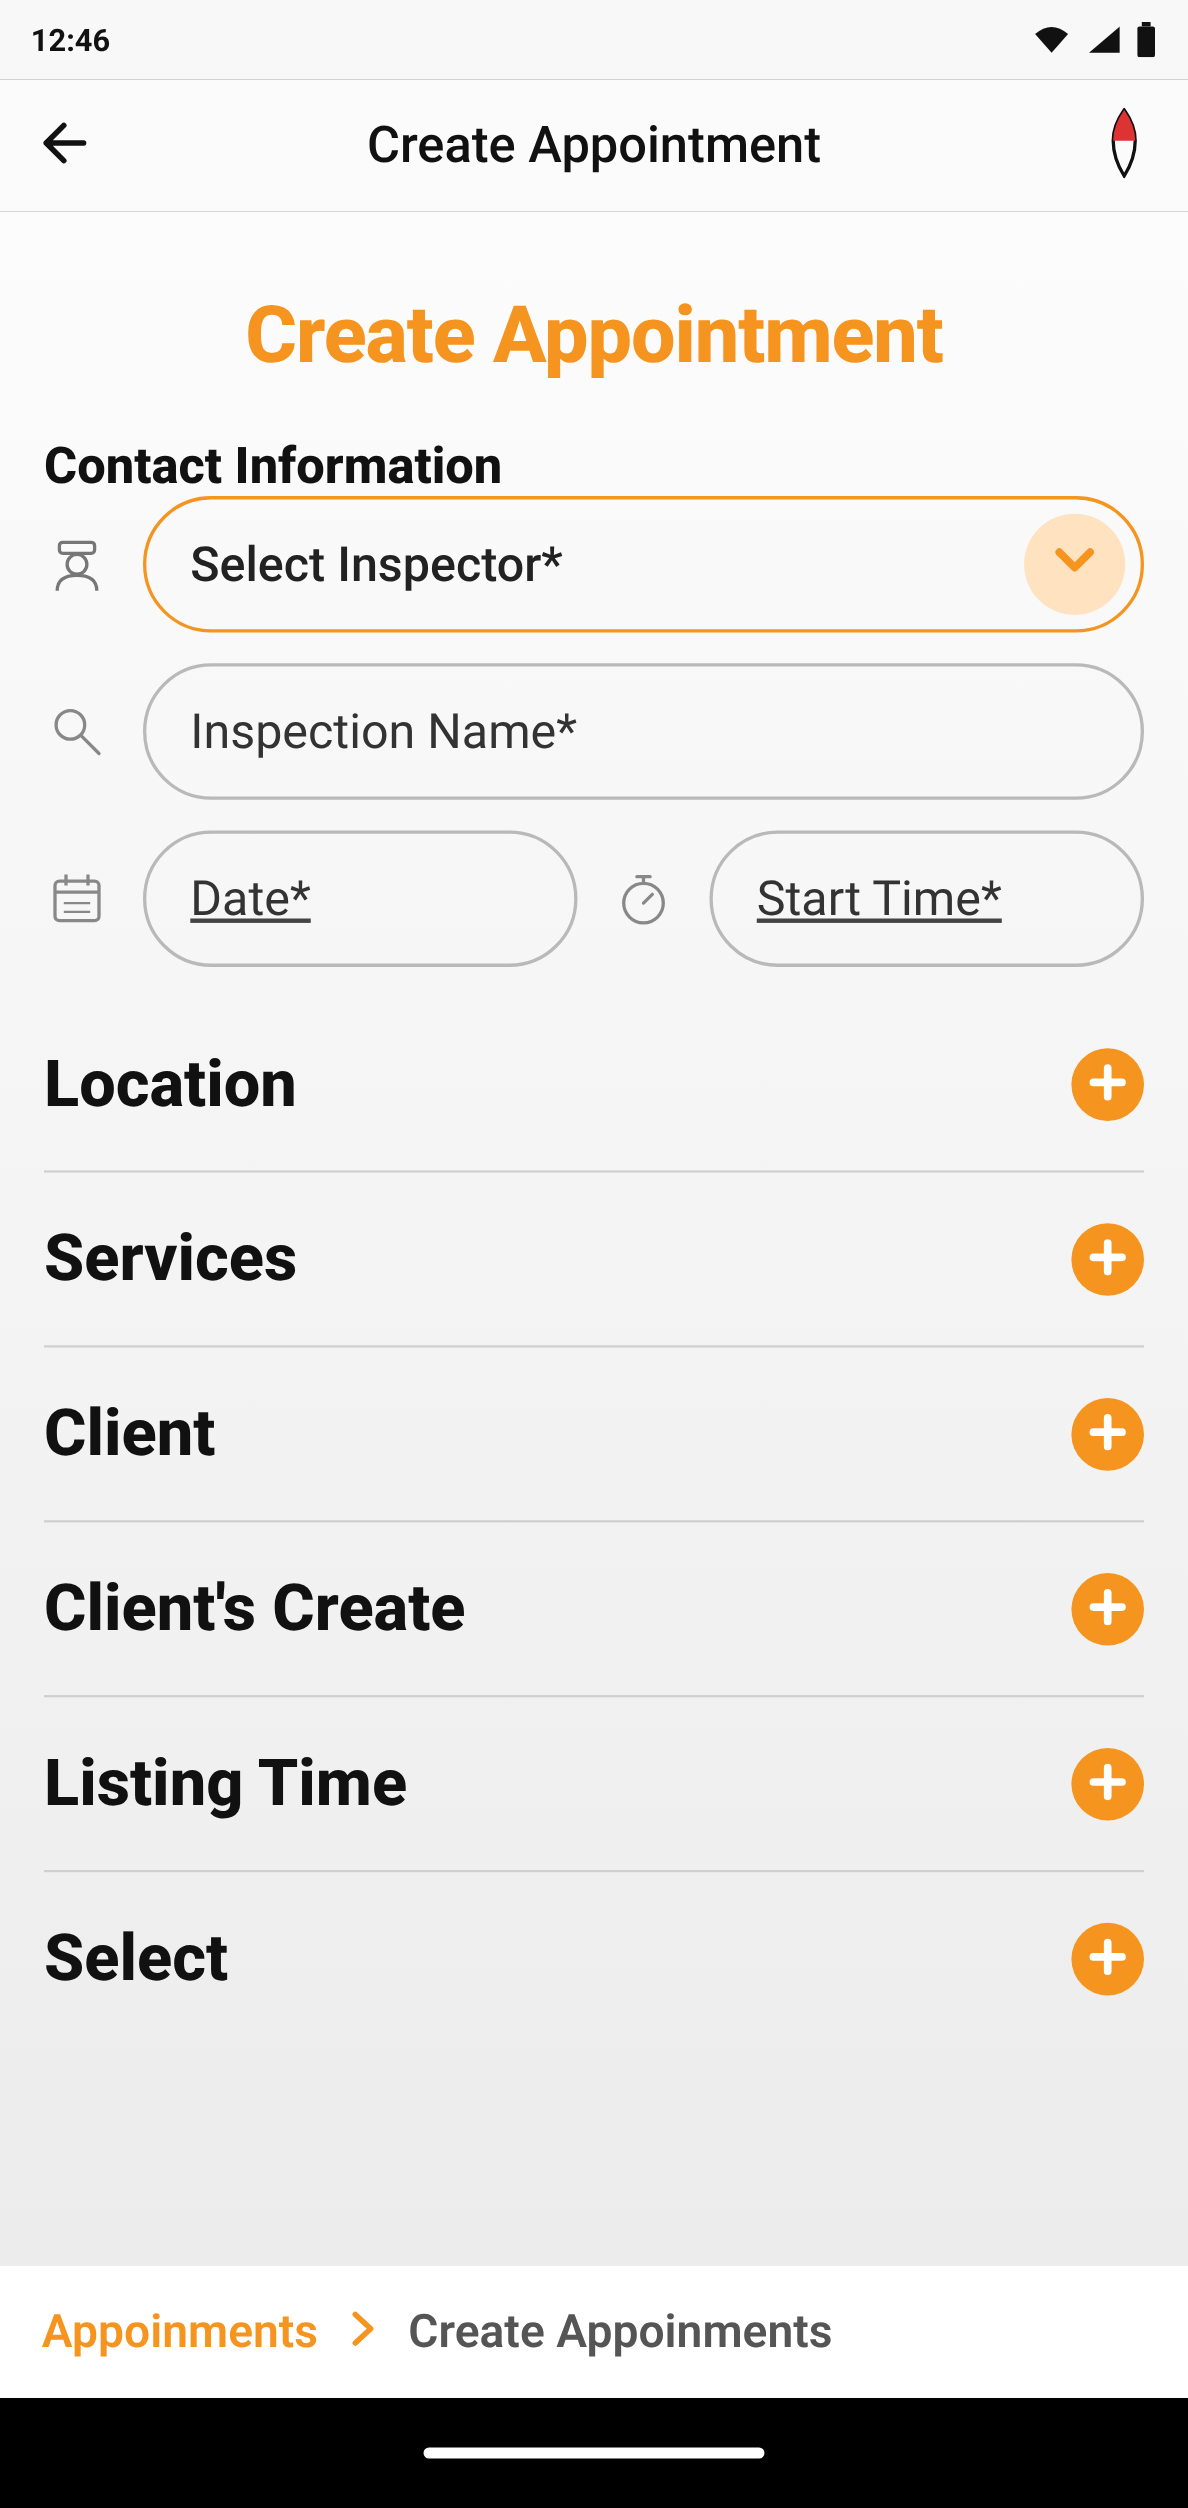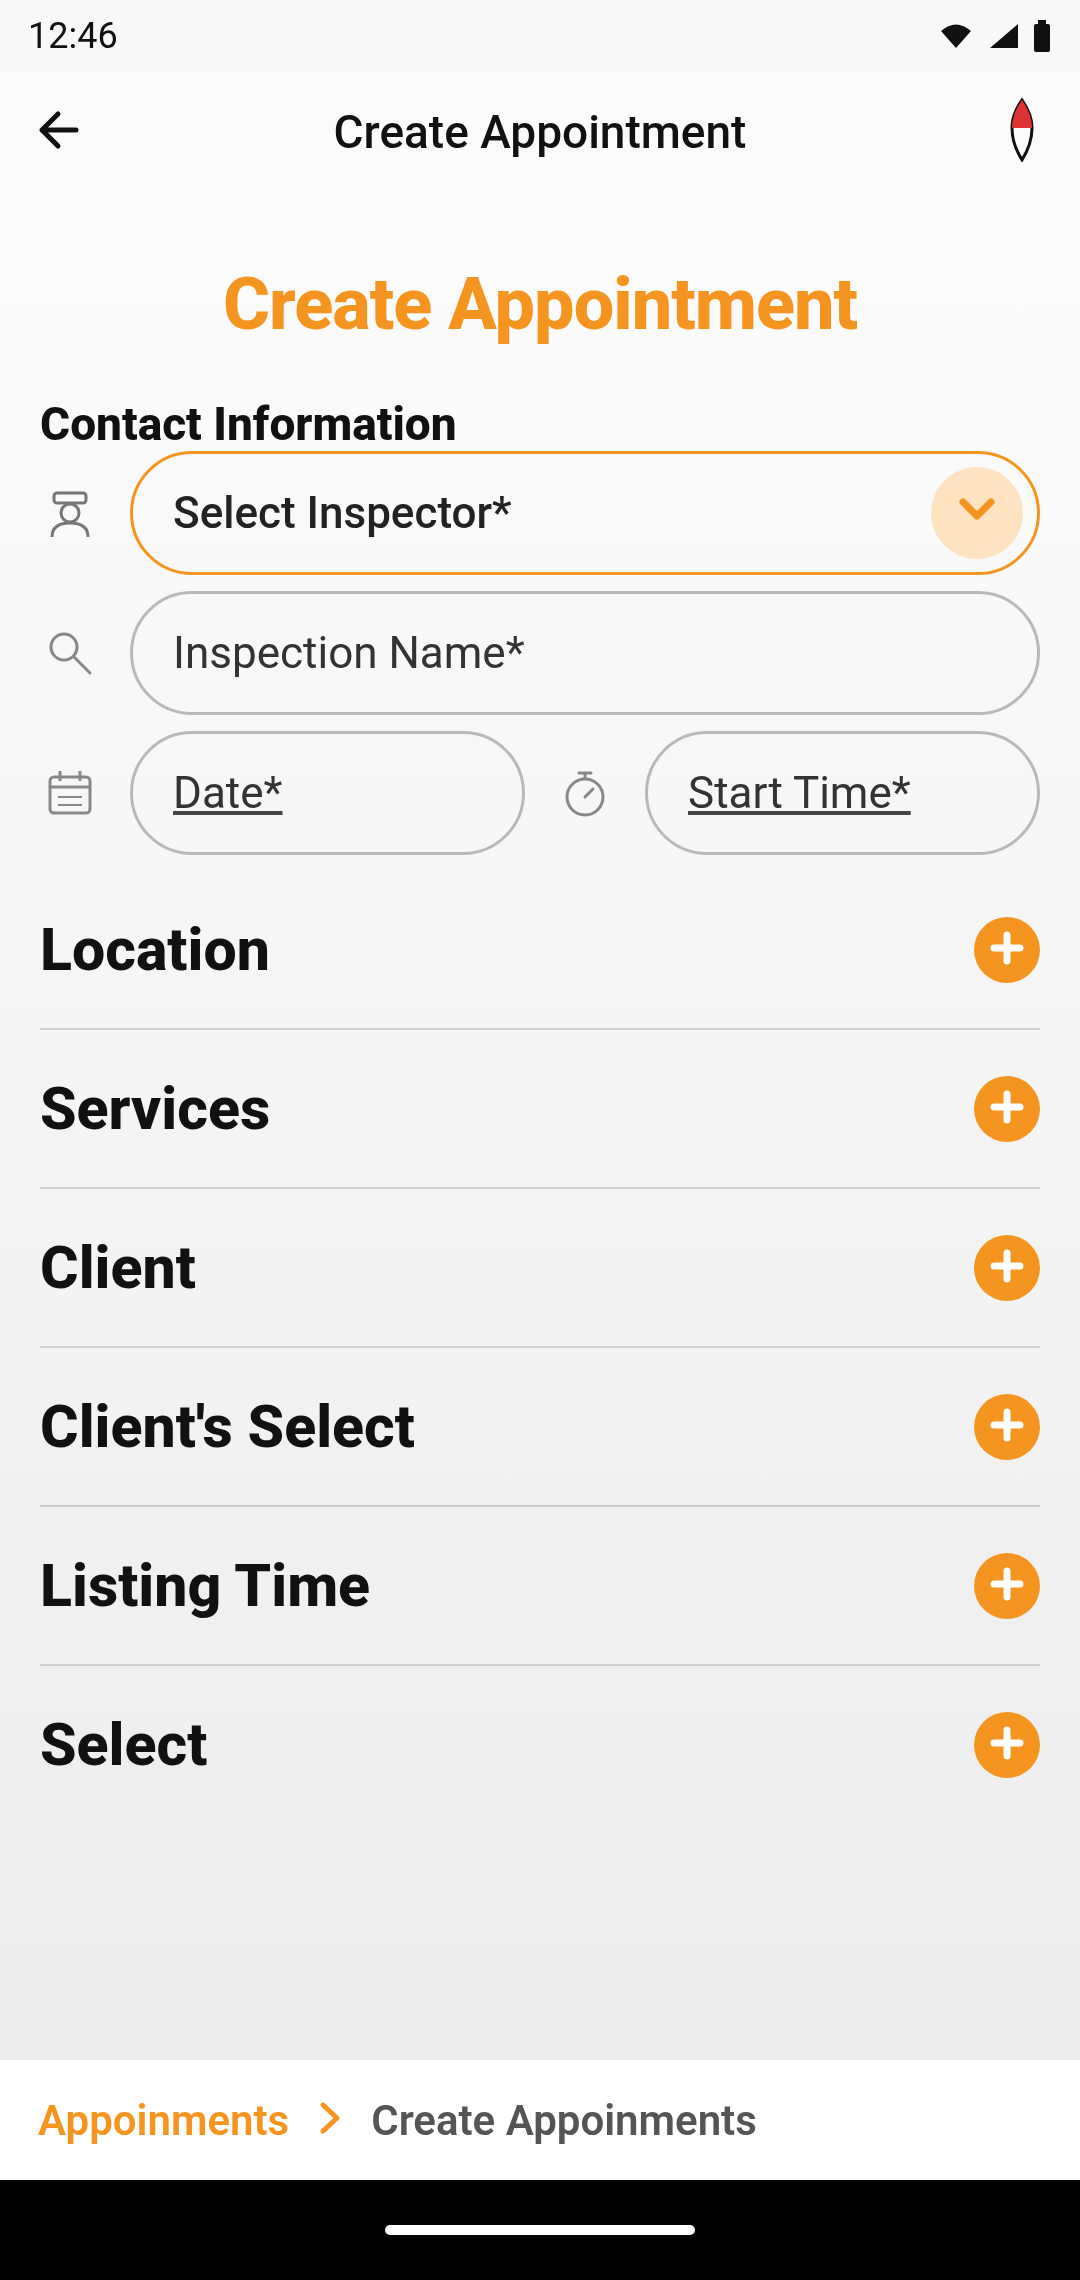--- a/index.html
+++ b/index.html
@@ -25,22 +25,22 @@
   
   .status-bar {
     height: 72px;
     background: #f8f8f8;
     display: flex;
     align-items: center;
     justify-content: space-between;
     padding: 0 28px;
   }
   .status-time {
-    font-size: 36px;
-    font-weight: 400;
+    font-size: 28px;
+    font-weight: 700;
     color: #111;
   }
   .status-icons {
     display: flex;
     align-items: center;
     gap: 14px;
   }
   .status-icons svg { display: block; }
 
   
@@ -96,21 +96,21 @@
     font-size: 46px;
     font-weight: 800;
     color: #111;
   }
 
   
   .form-row {
     display: flex;
     align-items: center;
     gap: 30px;
-    margin-bottom: 16px;
+    margin-bottom: 28px;
   }
   .form-row .row-icon {
     width: 60px;
     display: flex;
     align-items: center;
     justify-content: center;
     flex-shrink: 0;
   }
 
   .field {
@@ -342,21 +342,21 @@
       <div class="add-circle">
         <span>
           <svg width="38" height="38" viewBox="0 0 38 38">
               <path d="M19 6 V32 M6 19 H32" stroke="#fff" stroke-width="7" stroke-linecap="round"></path>
             </svg>
         </span>
       </div>
     </div>
 
     <div class="collapsible">
-      <span class="collapsible-title">Client's Select</span>
+      <span class="collapsible-title">Client's Create</span>
       <div class="add-circle">
         <span>
           <svg width="38" height="38" viewBox="0 0 38 38">
               <path d="M19 6 V32 M6 19 H32" stroke="#fff" stroke-width="7" stroke-linecap="round"></path>
             </svg>
         </span>
       </div>
     </div>
 
     <div class="collapsible">

